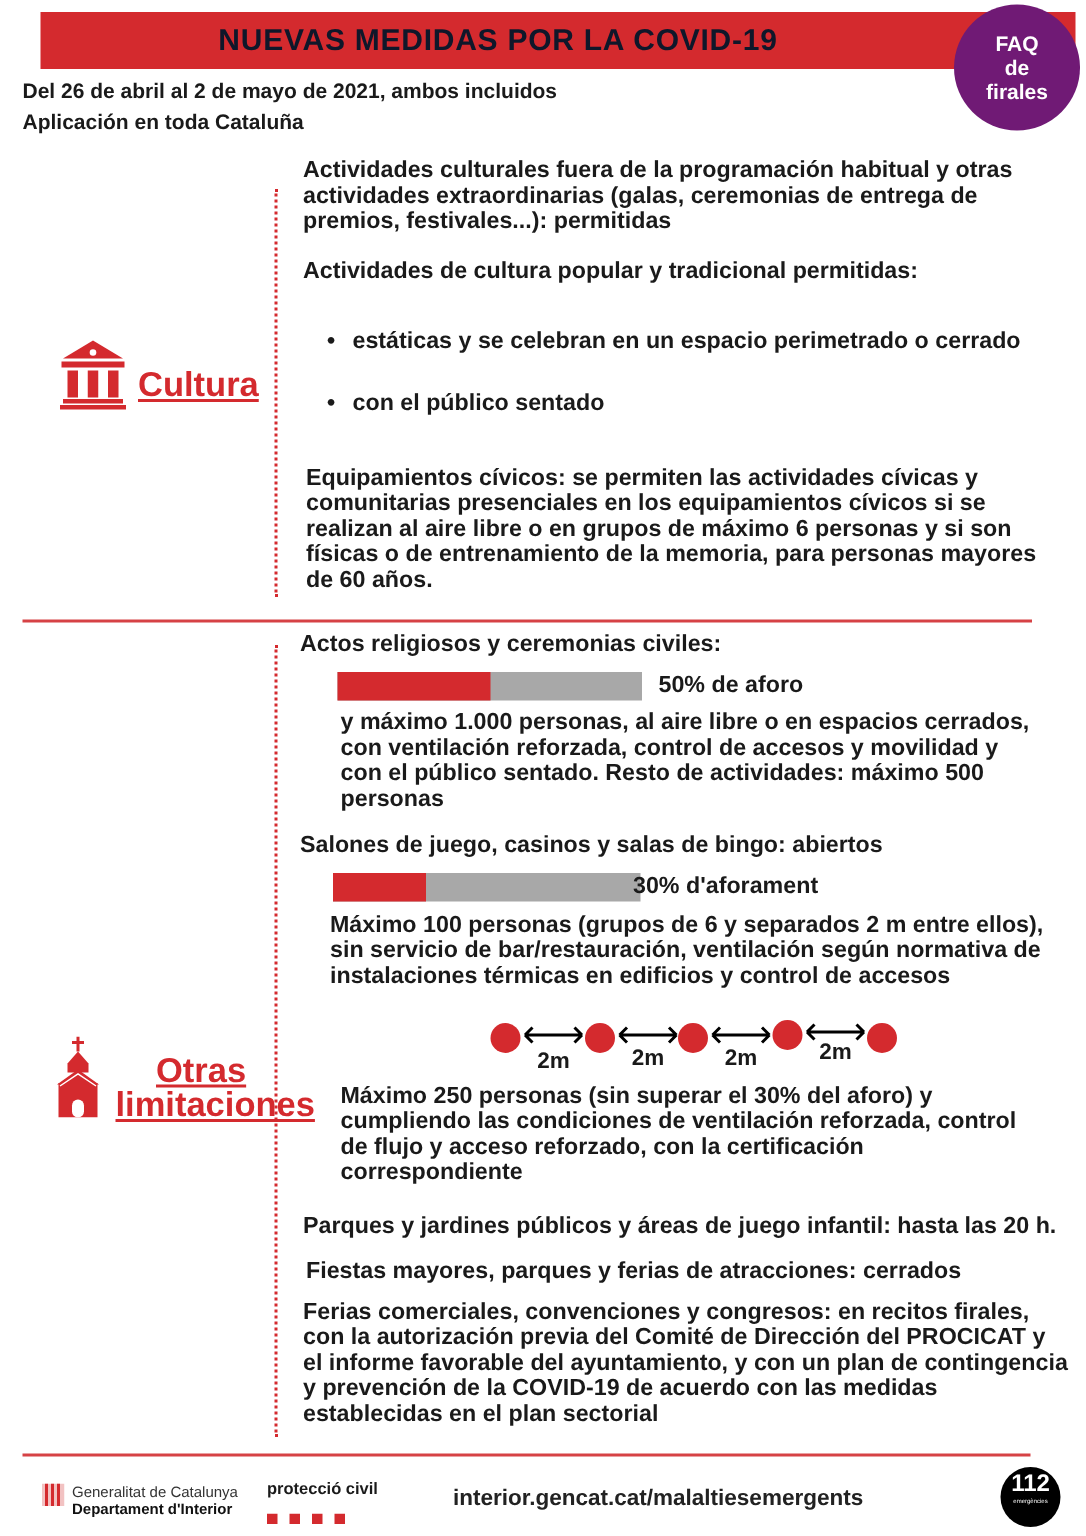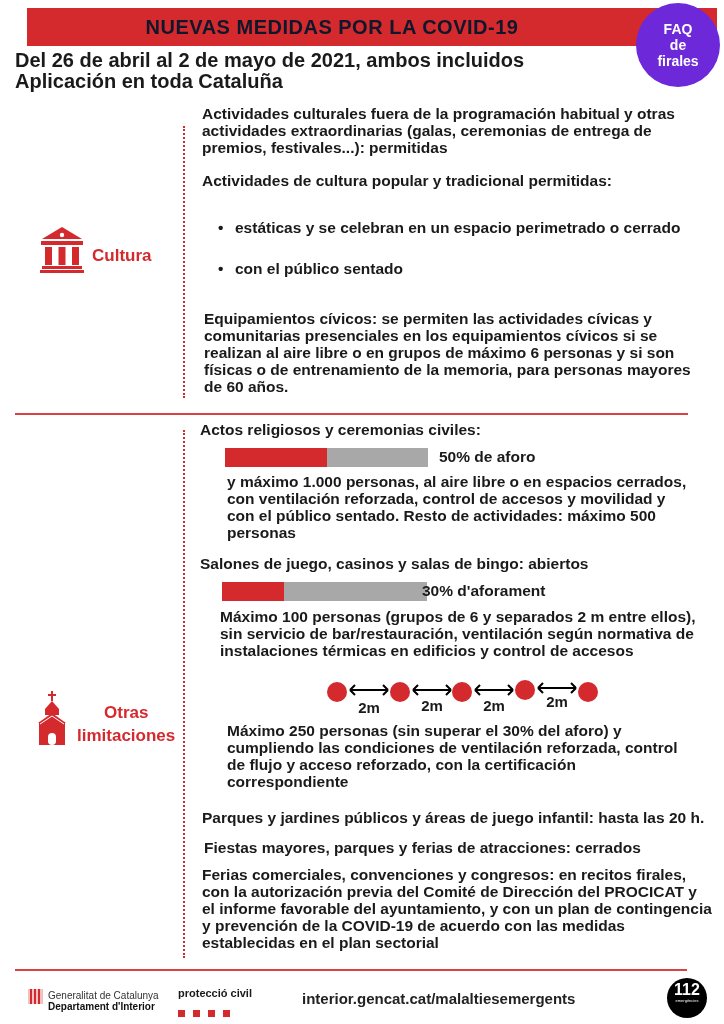--- a/index.html
+++ b/index.html
@@ -2,25 +2,25 @@
 <html><head>
 <meta charset="utf-8">
 <style>
   html, body { margin:0; padding:0; }
   body { width:724px; height:1024px; background:#ffffff; position:relative; overflow:hidden;
          font-family:"Liberation Sans", sans-serif; color:#1a1a1a; }
   .abs { position:absolute; }
   .banner { left:27px; top:8px; width:690px; height:38px; background:#d42a2e; }
   .banner-title { left:27px; top:8px; width:610px; height:38px; color:#0f172a; text-align:center;
                   font-size:20px; font-weight:bold; line-height:39px; letter-spacing:0.5px; }
-  .faq { left:636px; top:3px; width:84px; height:84px; border-radius:50%; background:#6d28d9; color:#fff;
+  .faq { left:636px; top:3px; width:84px; height:84px; border-radius:50%; background:#701a75; color:#fff;
          text-align:center; font-size:14px; font-weight:bold; line-height:16px; display:flex; flex-direction:column;
          justify-content:center; }
-  .subtitle { left:15px; font-size:20px; font-weight:bold; line-height:20px; }
-  .sec-label { color:#d42a2e; font-weight:bold; font-size:17px; line-height:22px; }
+  .subtitle { left:15px; font-size:14px; font-weight:bold; line-height:20px; }
+  .sec-label { color:#d42a2e; font-weight:bold; font-size:23px; line-height:22px;text-decoration:underline; }
   .vdots { width:0; border-left:2px dotted #d42a2e; }
   .hline { left:15px; width:673px; height:2px; background:#d64245; }
   .txt { font-size:15.5px; font-weight:bold; line-height:17px; }
   .bullets { margin:0; padding-left:27px; list-style:none; }
   .bullets li { position:relative;margin-top:24px; }
   .bullets li::before { content:"•"; position:absolute; left:-17px; }
   .bar-bg { height:19px; background:#a8a8a8; }
   .bar-fill { height:19px; background:#d42a2e; }
   .dot { width:20px; height:20px; border-radius:50%; background:#d42a2e; }
   .arrow-lbl { font-size:15px; font-weight:bold; line-height:16px; width:40px; text-align:center; }

